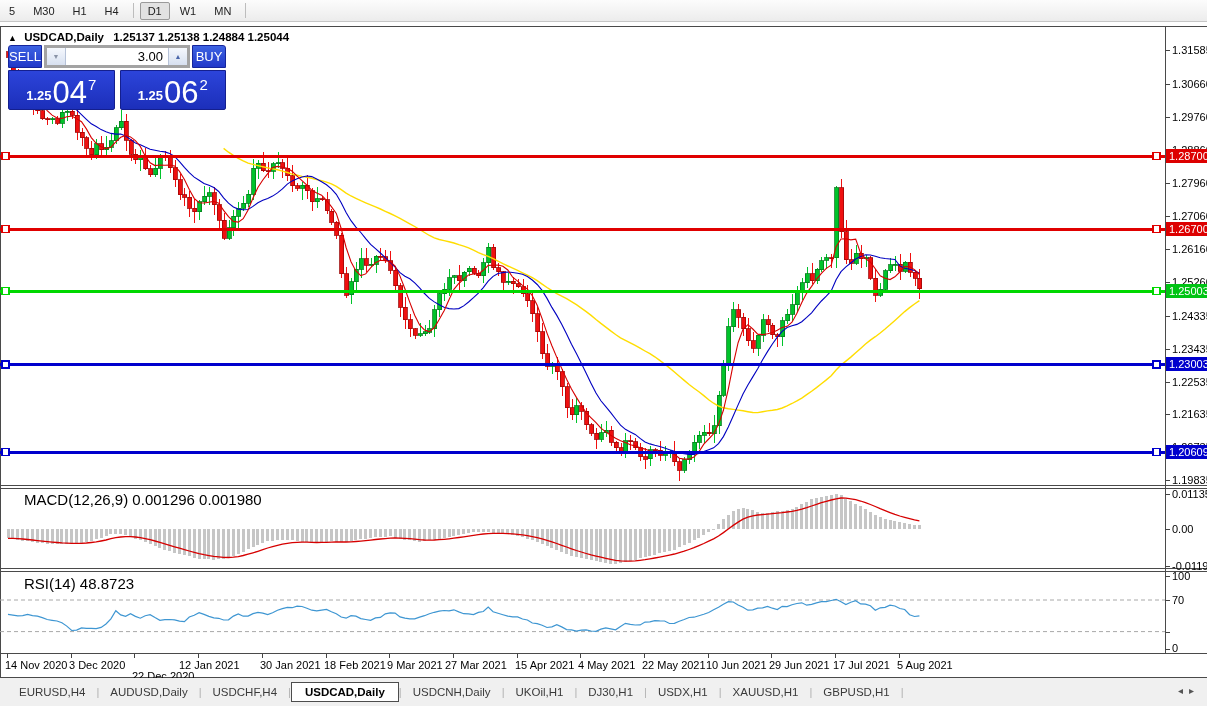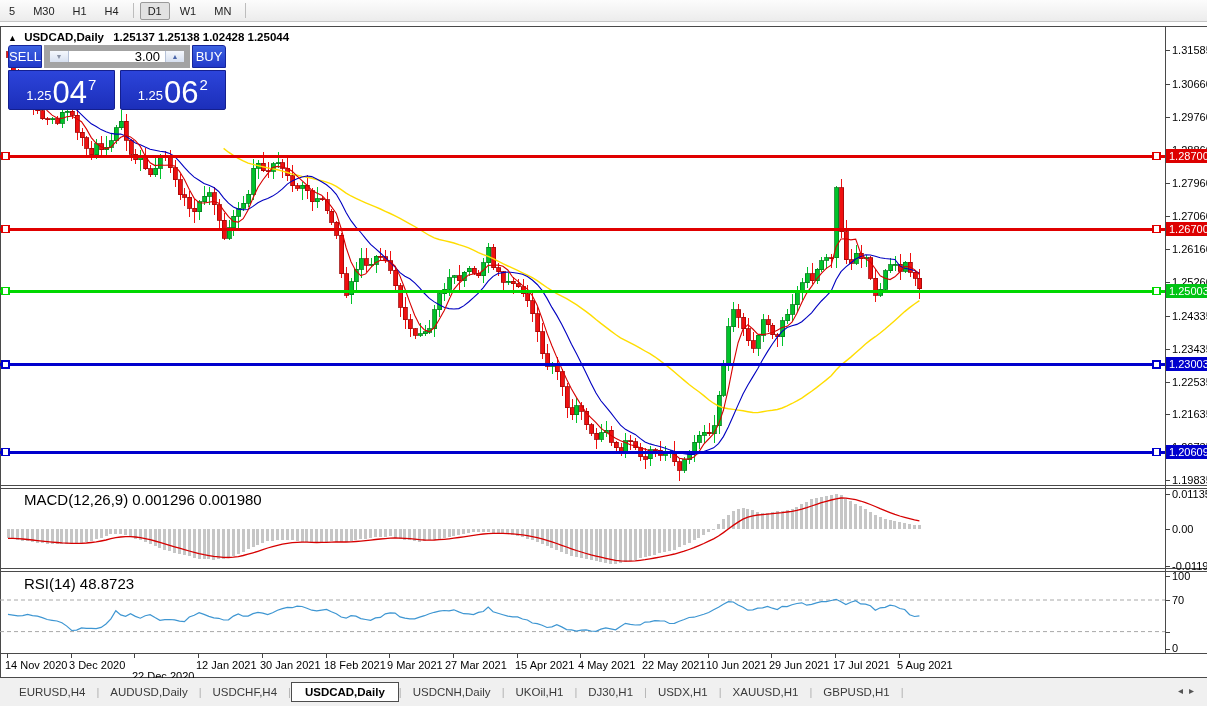--- a/index.html
+++ b/index.html
@@ -17,30 +17,30 @@
   
   .chart-title{position:absolute;left:8px;top:31px;font-size:11.5px;font-weight:bold;color:#000;white-space:nowrap;z-index:6;}
   .chart-title .tri{font-size:9px;margin-right:4px;}
   
   .trade-panel{position:absolute;left:8px;top:45px;width:218px;z-index:7;}
   .tp-row1{display:flex;height:23px;align-items:stretch;}
   .tp-sell,.tp-buy{width:34px;background:linear-gradient(#3d63e2,#2138c9);color:#fff;border:1px solid #15259c;
       font-size:13px;font-family:inherit;padding:0;cursor:default;}
   .tp-sell{border-radius:3px 0 0 0;}
   .tp-buy{border-radius:0 3px 0 0;}
-  .tp-spinner{flex:1;display:flex;border:6px solid #a3a3a3;background:#fff;margin:0 2px;}
+  .tp-spinner{flex:1;display:flex;border:3px solid #a3a3a3;background:#fff;margin:0 2px;}
   .tp-spin-btn{width:19px;background:linear-gradient(#f5f8fd,#d7e0f0);display:flex;align-items:center;justify-content:center;
       font-size:7px;color:#4a66aa;border:0;}
   .tp-spin-btn.left{border-right:1px solid #b6c2d8;color:#8a93a6;}
   .tp-spin-btn.right{border-left:1px solid #b6c2d8;}
   .tp-vol{flex:1;border:none;outline:none;text-align:right;font-size:13px;padding:0 5px 0 0;width:40px;color:#000;font-family:inherit;}
   .tp-row2{display:flex;gap:5px;margin-top:2px;}
   .tp-price{flex:1;height:37px;background:linear-gradient(#2c44da,#1c2fba);border:1px solid #141f8e;color:#fff;
       display:flex;align-items:flex-end;justify-content:center;padding-bottom:1px;border-radius:0 0 2px 2px;}
-  .tp-small{font-size:13px;font-weight:normal;margin:0 1px 5px 0;}
+  .tp-small{font-size:13px;font-weight:bold;margin:0 1px 5px 0;}
   .tp-big{font-size:31px;line-height:30px;font-weight:400;}
   .tp-sup{font-size:15px;margin-bottom:15px;margin-left:1px;}
   
   .axis-tick-label{position:absolute;left:1172px;font-size:11px;color:#000;white-space:nowrap;}
   .tick-mark{position:absolute;left:1165px;width:5px;height:1px;background:#444;}
   .axis-badge{position:absolute;left:1166px;height:14px;line-height:14px;padding:0 3px;font-size:11px;color:#fff;white-space:nowrap;z-index:5;}
   .pane-label{position:absolute;left:24px;font-size:15px;color:#000;z-index:4;white-space:nowrap;}
   .date-label{position:absolute;top:659px;font-size:11px;color:#000;white-space:nowrap;}
   .date-tick{position:absolute;top:654px;width:1px;height:4px;background:#444;}
   
@@ -675,21 +675,21 @@
     </svg>
   <svg id="rsi-svg" style="top:572px;" width="1165" height="80">
       <line x1="0" y1="28.0" x2="1165" y2="28.0" stroke="#a8a8a8" stroke-width="1" stroke-dasharray="4 3"></line>
       <line x1="0" y1="59.6" x2="1165" y2="59.6" stroke="#a8a8a8" stroke-width="1" stroke-dasharray="4 3"></line>
       <polyline points="8,42.3 12.9,43.1 17.8,43.9 22.700000000000003,43.6 27.6,42.4 32.5,43.7 37.400000000000006,44.2 42.300000000000004,45.6 47.2,47.5 52.1,48.3 57,49.0 61.900000000000006,50.8 66.80000000000001,54.1 71.7,58.5 76.60000000000001,58.1 81.5,55.9 86.4,56.3 91.30000000000001,56.4 96.2,56.7 101.10000000000001,55.4 106,52.0 110.9,46.9 115.80000000000001,38.7 120.7,42.9 125.60000000000001,44.4 130.5,41.8 135.4,44.4 140.3,46.2 145.20000000000002,43.7 150.10000000000002,42.7 155,45.6 159.9,48.3 164.8,47.6 169.70000000000002,47.5 174.60000000000002,47.8 179.5,49.1 184.4,49.6 189.3,45.0 194.20000000000002,43.2 199.10000000000002,40.7 204,42.4 208.9,44.4 213.8,45.9 218.70000000000002,46.3 223.60000000000002,48.0 228.50000000000003,47.8 233.4,44.1 238.3,41.9 243.20000000000002,44.2 248.10000000000002,44.1 253.00000000000003,41.6 257.9,40.3 262.8,41.2 267.70000000000005,42.6 272.6,40.8 277.5,38.3 282.40000000000003,36.6 287.3,35.3 292.20000000000005,35.7 297.1,34.2 302,34.5 306.90000000000003,36.2 311.8,38.2 316.70000000000005,38.9 321.6,38.2 326.5,37.4 331.40000000000003,39.7 336.3,41.7 341.20000000000005,45.0 346.1,46.2 351,43.6 355.90000000000003,44.2 360.8,46.6 365.70000000000005,47.5 370.6,48.3 375.5,45.9 380.40000000000003,45.4 385.3,41.8 390.20000000000005,40.9 395.1,41.1 400,44.9 404.90000000000003,46.2 409.8,46.9 414.70000000000005,46.9 419.6,45.1 424.50000000000006,43.7 429.40000000000003,41.8 434.3,40.3 439.20000000000005,39.1 444.1,38.5 449.00000000000006,38.9 453.90000000000003,37.8 458.8,39.9 463.70000000000005,41.7 468.6,41.9 473.50000000000006,42.6 478.40000000000003,40.4 483.3,39.5 488.20000000000005,35.1 493.1,39.7 498.00000000000006,41.3 502.90000000000003,42.8 507.8,44.2 512.7,44.9 517.6,44.9 522.5,47.0 527.4000000000001,48.0 532.3000000000001,51.0 537.2,51.6 542.1,53.2 547,55.5 551.9000000000001,54.8 556.8000000000001,52.7 561.7,54.9 566.6,57.6 571.5,57.9 576.4000000000001,59.1 581.3000000000001,58.2 586.2,57.8 591.1,59.0 596,59.3 600.9000000000001,57.1 605.8000000000001,55.8 610.7,56.8 615.6,57.8 620.5,54.4 625.4000000000001,51.3 630.3000000000001,52.4 635.2,53.0 640.1,52.9 645,50.1 649.9000000000001,49.8 654.8000000000001,48.6 659.7,48.9 664.6,49.0 669.5,51.5 674.4000000000001,51.3 679.3000000000001,49.3 684.2,47.5 689.1,45.5 694,45.2 698.9000000000001,43.7 703.8000000000001,42.2 708.7,40.5 713.6,37.8 718.5,35.3 723.4000000000001,32.3 728.3000000000001,29.7 733.2,30.0 738.1,33.0 743,35.3 747.9000000000001,38.2 752.8000000000001,37.9 757.7,36.2 762.6,35.8 767.5,34.4 772.4000000000001,36.2 777.3000000000001,37.5 782.2,34.3 787.1,34.6 792,32.7 796.9000000000001,31.5 801.8000000000001,30.8 806.7,33.2 811.6,32.4 816.5000000000001,30.9 821.4000000000001,29.7 826.3000000000001,29.7 831.2,28.5 836.1,27.3 841.0000000000001,29.7 845.9000000000001,32.5 850.8000000000001,30.3 855.7,28.7 860.6,31.9 865.5000000000001,32.2 870.4000000000001,33.8 875.3000000000001,38.2 880.2,35.8 885.1,35.4 890.0000000000001,33.1 894.9000000000001,34.0 899.8000000000001,36.5 904.7,37.5 909.6,42.7 914.5000000000001,44.5 919.4000000000001,43.8" fill="none" stroke="#3e96d2" stroke-width="1.2" shape-rendering="auto"></polyline>
     </svg>
 
   <div class="chart-title">
     <span class="tri">▲</span>
     <span>USDCAD,Daily</span>
-    <span style="margin-left:6px;">1.25137 1.25138 1.02428 1.25044</span>
+    <span style="margin-left:6px;">1.25137 1.25138 1.24884 1.25044</span>
   </div>
 
   <div class="trade-panel">
     <div class="tp-row1">
       <button class="tp-sell">SELL</button>
       <div class="tp-spinner">
         <button class="tp-spin-btn left">
             <span>▼</span>
           </button>
         <input class="tp-vol" value="3.00" style="">
@@ -766,21 +766,21 @@
       <div class="axis-tick-label" style="top: 642px;">0</div>
     </div>
   <div id="date-layer">
       <div class="date-tick" style="left: 7px;"></div>
       <div class="date-label" style="left: 5px;">14 Nov 2020</div>
       <div class="date-tick" style="left: 71px;"></div>
       <div class="date-label" style="left: 69px;">3 Dec 2020</div>
       <div class="date-tick" style="left: 134px;"></div>
       <div class="date-label" style="left: 132px; margin-top: 11px;">22 Dec 2020</div>
       <div class="date-tick" style="left: 198px;"></div>
-      <div class="date-label" style="left: 196px;">12 Jan 2021</div>
+      <div class="date-label" style="left: 179px;">12 Jan 2021</div>
       <div class="date-tick" style="left: 262px;"></div>
       <div class="date-label" style="left: 260px;">30 Jan 2021</div>
       <div class="date-tick" style="left: 326px;"></div>
       <div class="date-label" style="left: 324px;">18 Feb 2021</div>
       <div class="date-tick" style="left: 389px;"></div>
       <div class="date-label" style="left: 387px;">9 Mar 2021</div>
       <div class="date-tick" style="left: 453px;"></div>
       <div class="date-label" style="left: 445px;">27 Mar 2021</div>
       <div class="date-tick" style="left: 517px;"></div>
       <div class="date-label" style="left: 515px;">15 Apr 2021</div>

